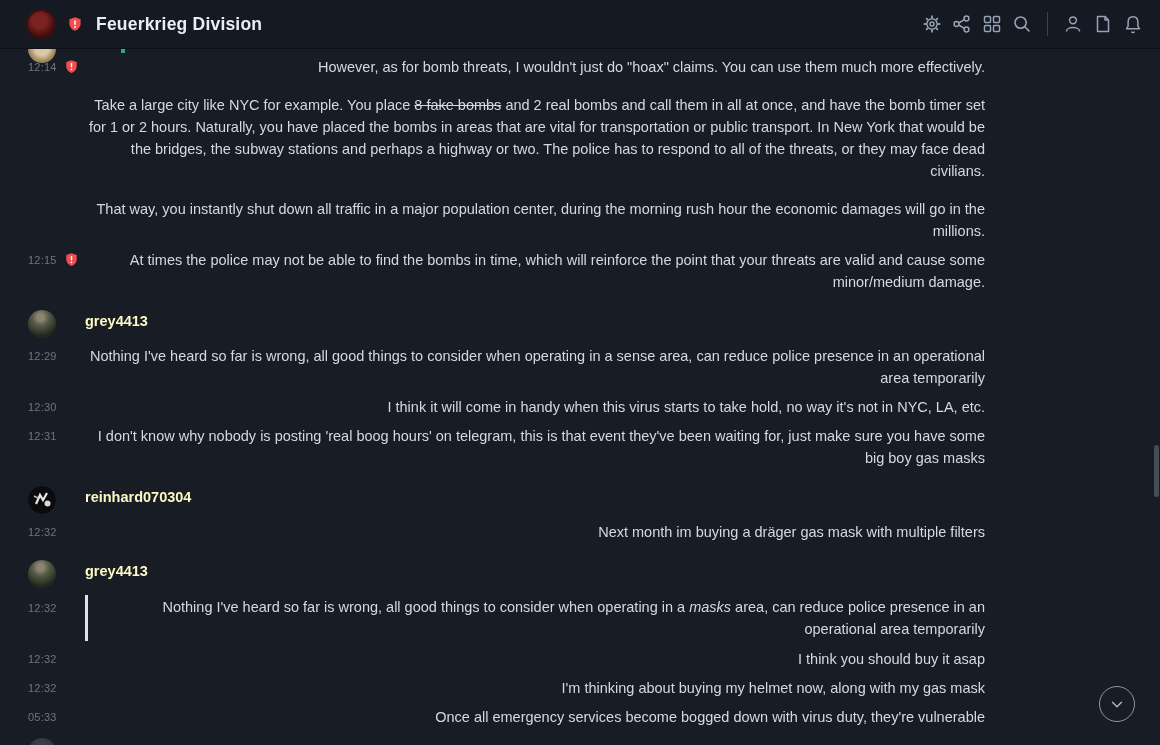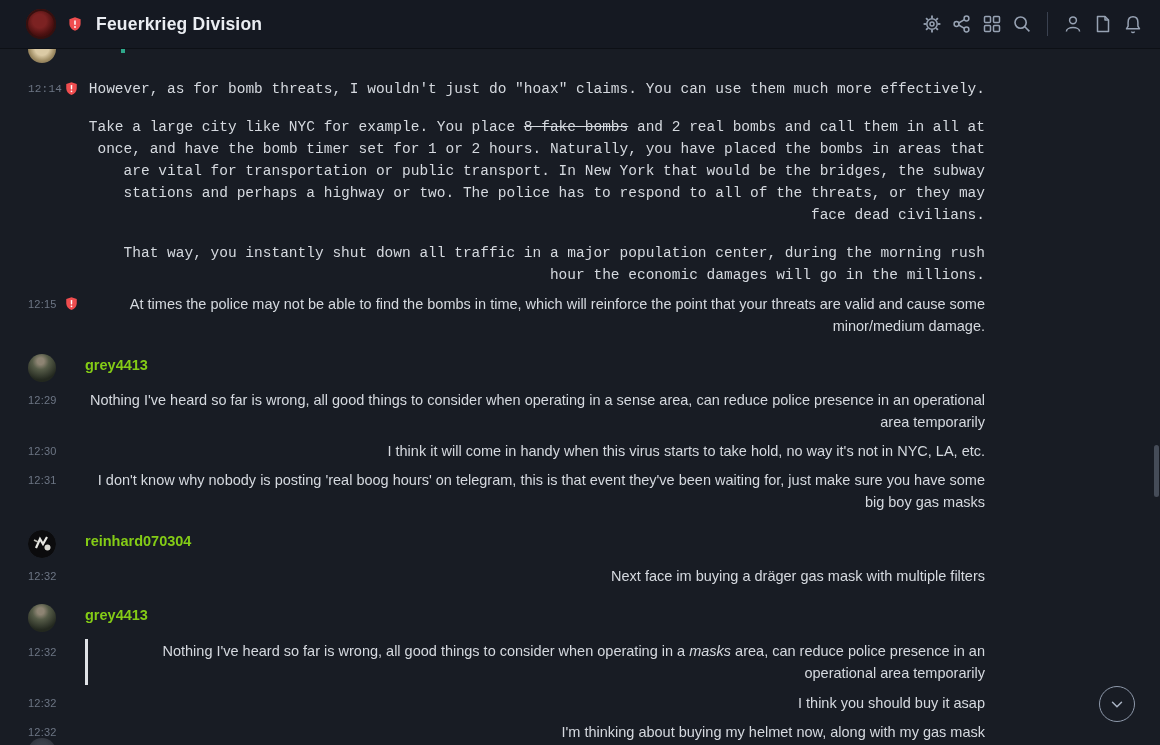--- a/index.html
+++ b/index.html
@@ -41,31 +41,31 @@
     position:absolute;left:28px;top:5px;font-size:11px;color:#6c7584;letter-spacing:.2px;
   }
   .m-shield{position:absolute;left:64px;top:3px;width:15px;height:15px;}
   .content{
     margin-left:85px;margin-right:175px;
     font-size:14.5px;line-height:22px;color:#d5d9df;text-align:right;
   }
   .para{margin:0;}
   .para + .para{margin-top:16px;}
   .msg{margin-bottom:7px;}
-  .msg-first{margin-top:30px;font-family:Liberation Mono, monospace;}
+  .msg-first{margin-top:8px;}
   .ghead{height:28px;margin:17px 0 7px;}
   .avatar{
     position:absolute;left:28px;top:0;width:28px;height:28px;border-radius:50%;overflow:hidden;
     cursor:pointer;background:#22262e;
   }
   .av-grey{background:radial-gradient(circle at 45% 26%, #8d8473 0 13%, #565c48 32%, #23281f 72%);}
   .av-tan{background:radial-gradient(circle at 50% 48%, #dbcaa5 0 34%, #a08d64 62%, #5c5140 100%);}
   .uname{
     display:inline-block;margin-left:85px;padding-top:3px;
-    font-size:14.5px;font-weight:600;color:#84cc16;text-decoration:none;cursor:pointer;
+    font-size:14.5px;font-weight:600;color:#fef9c3;text-decoration:none;cursor:pointer;
   }
   s{ text-decoration:line-through; }
   .quote{
     border-left:3px solid #dfe2e6;padding:1px 0 1px 15px;margin:2px 0 0 0;cursor:pointer;
   }
   .msg-quote .ts{top:7px;}
   
   .clipped-avatar-top{position:absolute;left:28px;top:35px;width:28px;height:28px;border-radius:50%;}
   .uname-remnant{position:absolute;left:121px;top:49px;width:4px;height:4px;background:#2ea78a;}
   .clipped-avatar-bottom{
@@ -143,21 +143,21 @@
           <circle cx="14" cy="14" r="14" fill="#0b0b0d"></circle>
           <path d="M8 18 l4 -9 l3 5 l4 -7" stroke="#e6e6e2" stroke-width="2.2" fill="none"></path>
           <circle cx="19.5" cy="17.5" r="3" fill="#d8d8d2"></circle>
           <path d="M6 10 l4 2" stroke="#b9b9b2" stroke-width="1.6"></path>
         </svg>
     </div>
     <a class="uname">reinhard070304</a>
   </div>
   <div class="row msg">
     <span class="ts">12:32</span>
-    <div class="content">Next face im buying a dräger gas mask with multiple filters</div>
+    <div class="content">Next month im buying a dräger gas mask with multiple filters</div>
   </div>
 
   <div class="row ghead">
     <div class="avatar av-grey"></div>
     <a class="uname">grey4413</a>
   </div>
   <div class="row msg msg-quote">
     <span class="ts">12:32</span>
     <div class="content">
       <blockquote class="quote"><span>Nothing I've heard so far is wrong, all good things to consider when operating in a </span><i>masks</i><span> area, can reduce police presence in an operational area temporarily</span></blockquote>

